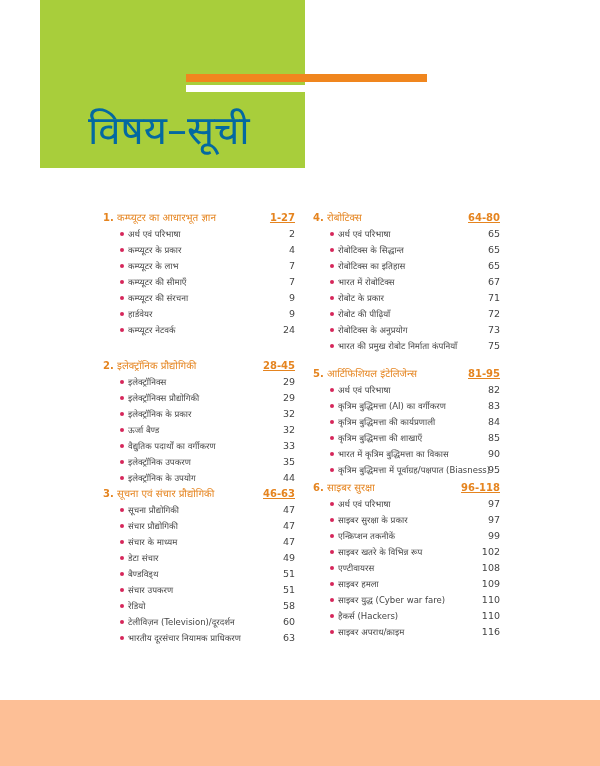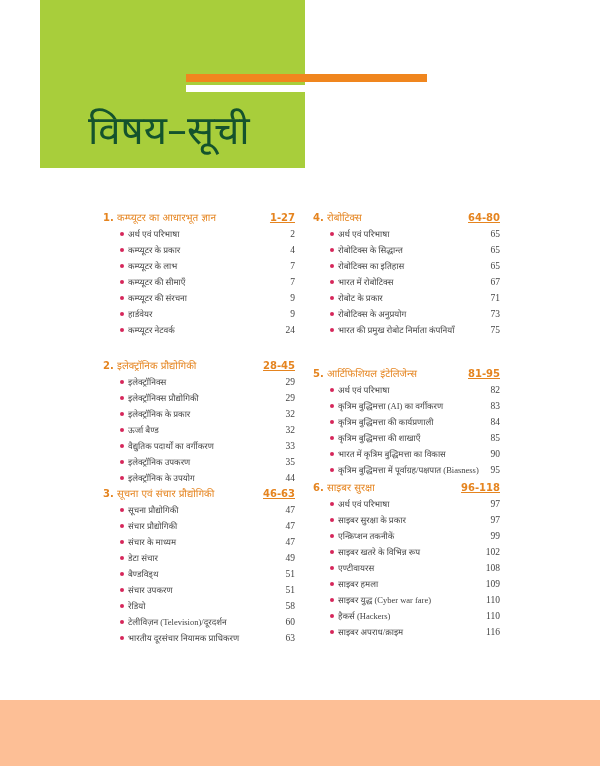--- a/index.html
+++ b/index.html
@@ -2,33 +2,33 @@
 <html><head>
 <meta charset="utf-8">
 <style>
   * { margin: 0; padding: 0; box-sizing: border-box; }
   html, body { width: 600px; height: 766px; background: #ffffff; overflow: hidden; }
   body { position: relative; font-family: "DejaVu Sans", "Liberation Sans", sans-serif; color: #3a3a3a; }
 
   .green-block { position: absolute; left: 40px; top: 0; width: 265px; height: 168px; background: #A8CE3B; }
   .orange-bar { position: absolute; left: 186px; top: 74px; width: 241px; height: 8px; background: #F0861E; }
   .white-bar { position: absolute; left: 186px; top: 85px; width: 119px; height: 7px; background: #ffffff; }
-  .page-title { position: absolute; left: 88px; top: 104px; font-size: 40px; color: #14532d; font-weight: normal; letter-spacing: 0px; line-height: 52px; }
+  .page-title { position: absolute; left: 88px; top: 104px; font-size: 40px; color: #0369a1; font-weight: normal; letter-spacing: 0px; line-height: 52px; }
 
   .toc-col { position: absolute; top: 210px; }
   .toc-col.left { left: 100px; width: 195px; }
   .toc-col.right { left: 310px; width: 190px; }
 
   .section { position: absolute; left: 0; right: 0; }
   .sec-head { position: relative; height: 16px; font-size: 10px; color: #E5841F; font-weight: bold; line-height: 16px; }
   .sec-num { position: absolute; left: 3px; top: 0; }
   .sec-title { position: absolute; left: 17px; top: 0; font-weight: normal; }
   .sec-range { position: absolute; right: 0; top: 0; text-decoration: underline; }
 
-  .item { position: relative; height: 16px; font-size: 8.5px; line-height: 16px; color: #444444; font-family: Liberation Serif, serif; }
+  .item { position: relative; height: 16px; font-size: 8.5px; line-height: 16px; color: #444444; }
   .bullet { position: absolute; left: 20px; top: 6px; width: 4px; height: 4px; border-radius: 50%; background: #D6265A; }
   .item-label { position: absolute; left: 28px; top: 0; white-space: nowrap; }
   .item-page { position: absolute; right: 0; top: 0; font-size: 9.5px; color: #444444; }
 
   .bottom-band { position: absolute; left: 0; top: 700px; width: 600px; height: 66px; background: #FDBF96; }
 </style>
 </head>
 <body>
 
 <div class="green-block"></div>
@@ -206,20 +206,25 @@
         <span class="item-label">भारत में रोबोटिक्स</span>
         <span class="item-page">67</span>
       </div>
     <div class="item">
         <span class="bullet"></span>
         <span class="item-label">रोबोट के प्रकार</span>
         <span class="item-page">71</span>
       </div>
     <div class="item">
         <span class="bullet"></span>
+        <span class="item-label">रोबोट की पीढ़ियाँ</span>
+        <span class="item-page">72</span>
+      </div>
+    <div class="item">
+        <span class="bullet"></span>
         <span class="item-label">रोबोटिक्स के अनुप्रयोग</span>
         <span class="item-page">73</span>
       </div>
     <div class="item">
         <span class="bullet"></span>
         <span class="item-label">भारत की प्रमुख रोबोट निर्माता कंपनियाँ</span>
         <span class="item-page">75</span>
       </div>
   </div>
 

